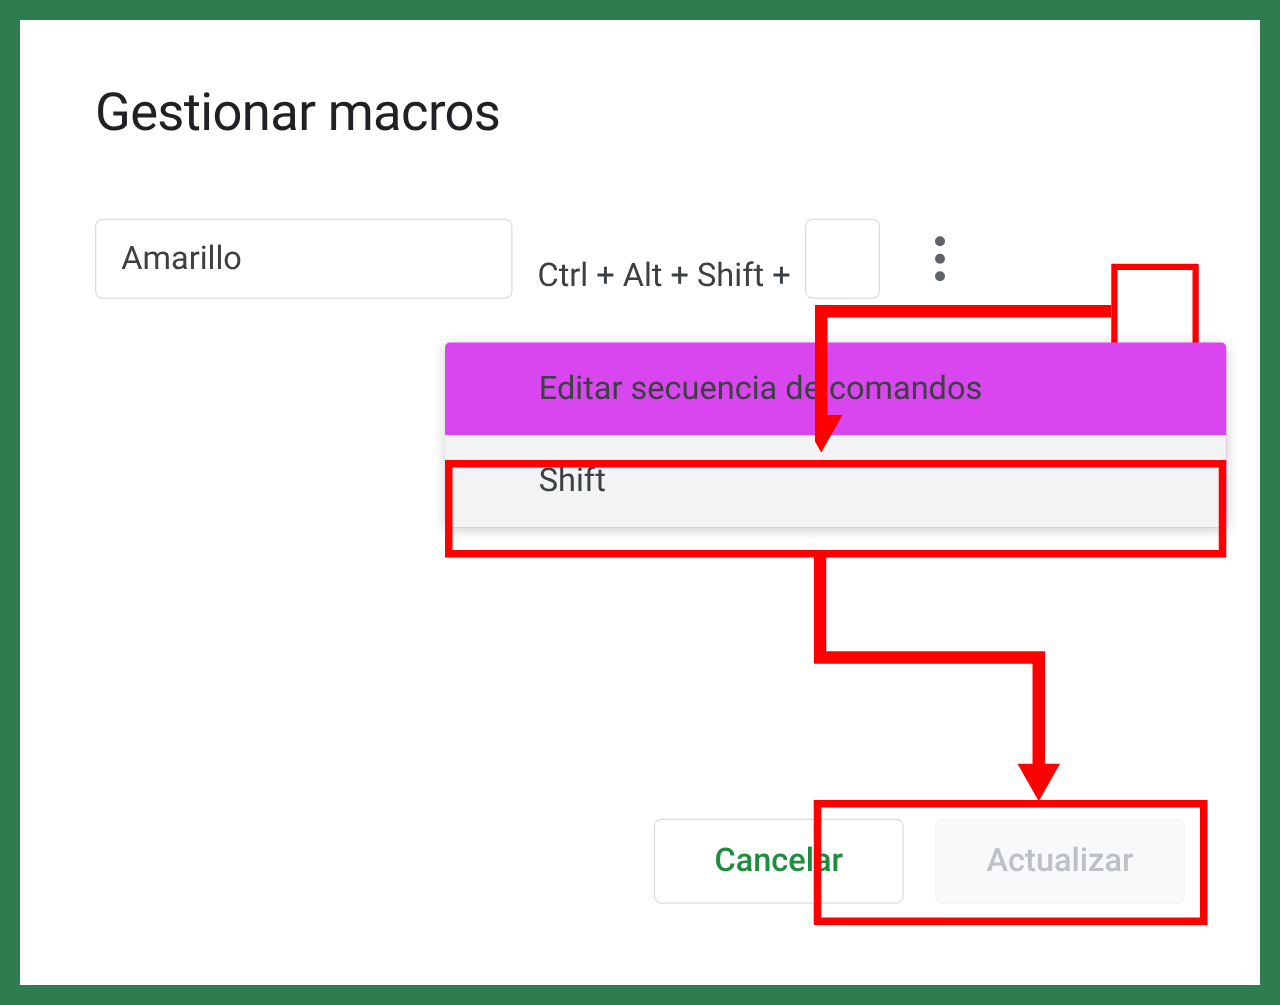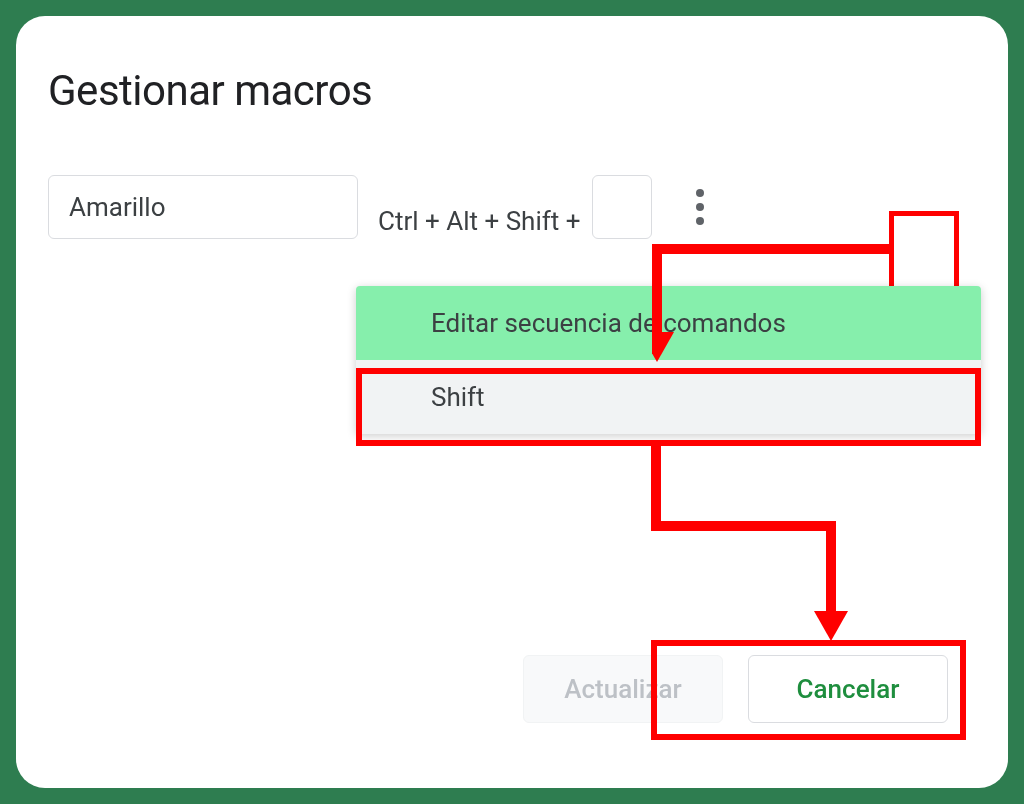--- a/index.html
+++ b/index.html
@@ -13,23 +13,22 @@
       background: #2e7d50;
       width: 1024px;
       height: 804px;
       padding: 16px;
     }
     
     .dialog-container {
       background: #ffffff;
       width: 100%;
       height: 100%;
-      padding: 50px 32px;
+      padding: 50px 60px;
       position: relative;
-      border-radius: 29px;
     }
     
     .dialog-title {
       font-size: 42px;
       font-weight: 400;
       color: #202124;
       margin-bottom: 60px;
       letter-spacing: -0.5px;
     }
     
@@ -39,21 +38,21 @@
       gap: 20px;
       margin-bottom: 30px;
     }
     
     .macro-name-input {
       border: 1px solid #dadce0;
       border-radius: 6px;
       padding: 16px 20px;
       font-size: 26px;
       color: #3c4043;
-      width: 310px;
+      width: 334px;
       height: 64px;
       font-family: inherit;
     }
     
     .shortcut-section {
       display: flex;
       align-items: center;
       gap: 12px;
     }
     
@@ -105,24 +104,24 @@
       border: 5px solid #ff0000;
       width: 70px;
       height: 80px;
       top: 195px;
       left: 873px;
       pointer-events: none;
     }
     
     .dropdown-menu {
       position: absolute;
-      top: 270px;
+      top: 258px;
       left: 340px;
       width: 625px;
-      background: #86efac;
+      background: #d946ef;
       box-shadow: 0 2px 10px rgba(0,0,0,0.2);
       border-radius: 4px;
       z-index: 10;
     }
     
     .dropdown-item {
       padding: 22px 75px;
       font-size: 26px;
       color: #3c4043;
       cursor: pointer;
@@ -226,22 +225,22 @@
       </span>
     </button>
   </div>
 
   <div class="dropdown-menu">
     <div class="dropdown-item">Editar secuencia de comandos</div>
     <div class="dropdown-item hovered">Shift</div>
   </div>
 
   <div class="dialog-actions">
+    <button class="btn btn-cancel">Cancelar</button>
     <button class="btn btn-update">Actualizar</button>
-    <button class="btn btn-cancel">Cancelar</button>
   </div>
 
   <div class="highlight-box-menu"></div>
   <div class="highlight-box-remove"></div>
   <div class="highlight-box-update"></div>
 
   <div class="arrow-container arrow1">
     <svg width="237" height="118" viewBox="0 0 237 118">
       <path d="M 237 5 L 5 5 L 5 95" stroke="#ff0000" stroke-width="10" fill="none"></path>
       <polygon points="5,118 -12,88 22,88" fill="#ff0000"></polygon>

